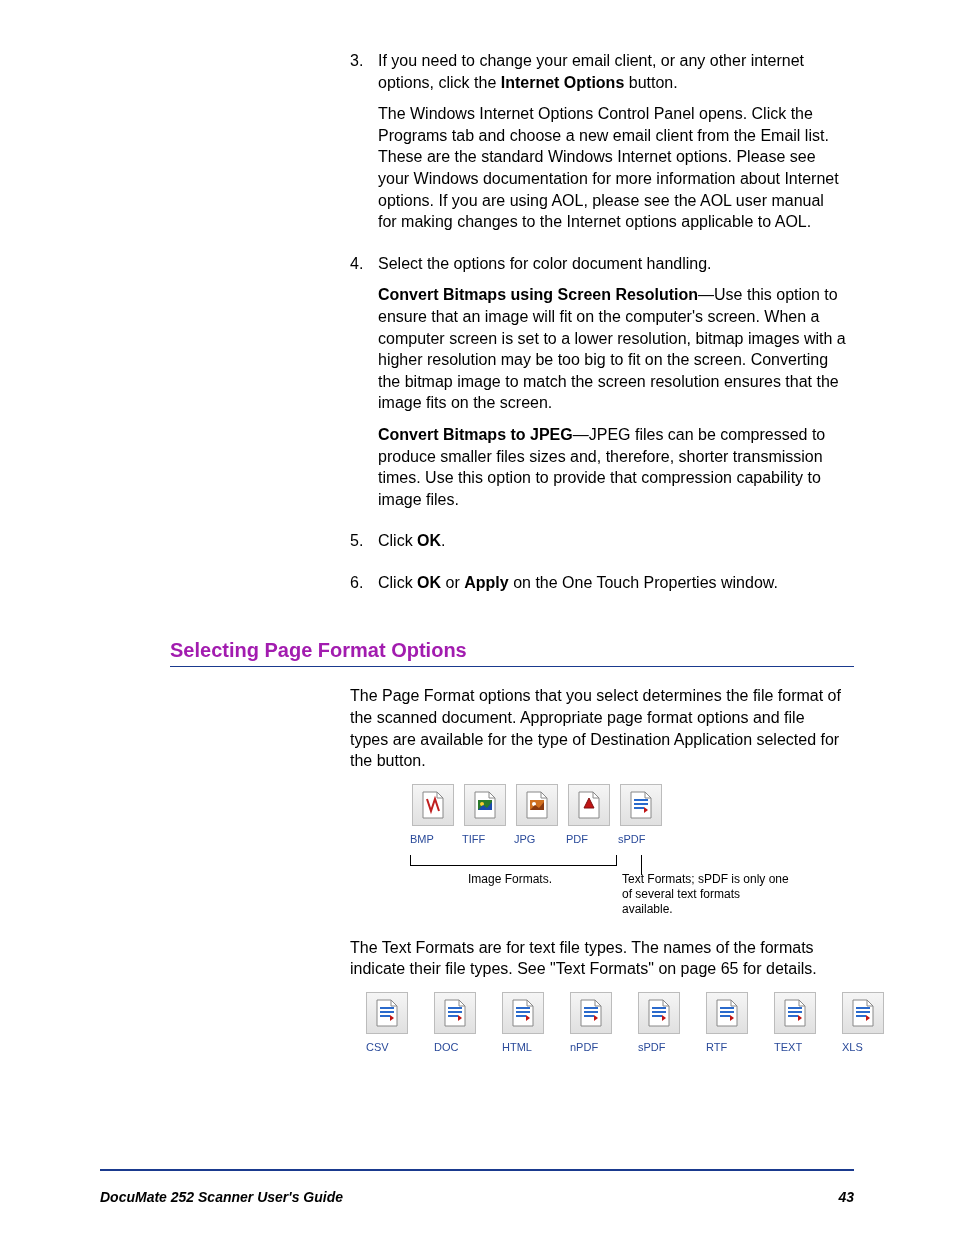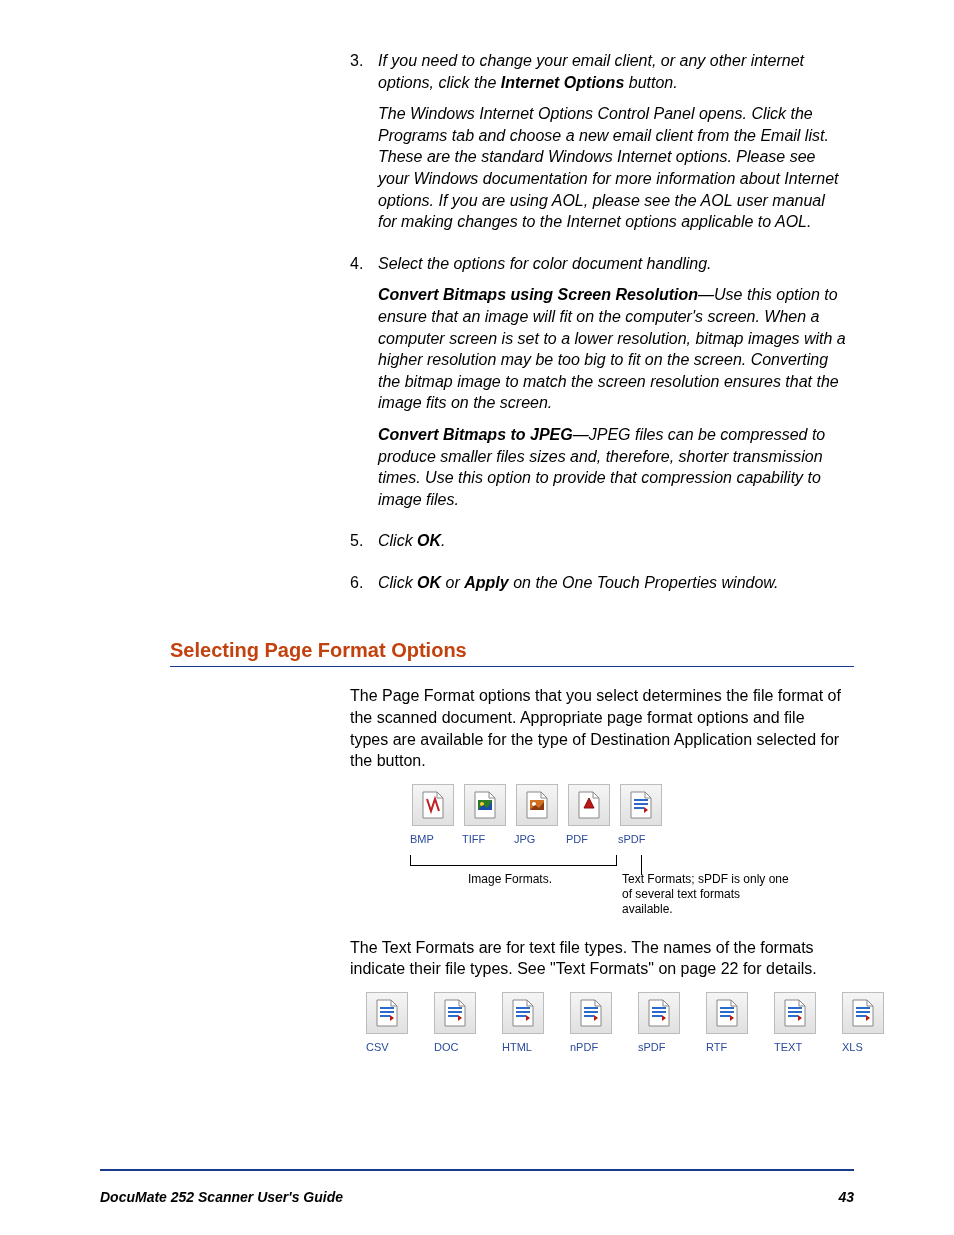--- a/index.html
+++ b/index.html
@@ -41,29 +41,28 @@
   }
   ol.main-list > li .num {
     width: 28px;
     flex-shrink: 0;
   }
   ol.main-list > li .body {
     flex: 1;
   }
   .body p {
     margin: 0 8px 10px 0;
-    font-style: italic;
   }
   .sub-para {
     margin: 0 0 10px 0;
   }
   .heading {
     font-size: 20px;
     font-weight: bold;
-    color: #c2410c;
+    color: #a21caf;
     border-bottom: 1px solid #1a3a8e;
     padding-bottom: 4px;
     margin: 26px 0 18px 70px;
   }
   .intro-block {
     margin-left: 250px;
     font-size: 16px;
     line-height: 1.35;
   }
   .intro-block p { margin: 0 11px 12px 0; }
@@ -267,21 +266,21 @@
       </div>
     <div class="bracket-row">
       <div class="bracket-left"></div>
       <div class="bracket-right"></div>
     </div>
     <div class="caption-row">
       <div class="caption-left">Image Formats.</div>
       <div class="caption-right">Text Formats; sPDF is only one of several text formats available.</div>
     </div>
 
-    <p>The Text Formats are for text file types. The names of the formats indicate their file types. See "Text Formats" on page 22 for details.</p>
+    <p>The Text Formats are for text file types. The names of the formats indicate their file types. See "Text Formats" on page 65 for details.</p>
 
     <div class="format-strip wide" id="text-formats-strip">
         <div class="fmt-cell wide">
           <div class="fmt-icon-box">
             <svg viewBox="0 0 28 28">
               <path d="M4 1h14l6 6v20H4z" fill="#fff" stroke="#888"></path>
               <path d="M18 1v6h6" fill="none" stroke="#888"></path>
               <rect x="7" y="8" width="14" height="2" fill="#2a6acc"></rect>
               <rect x="7" y="12" width="14" height="2" fill="#2a6acc"></rect>
               <rect x="7" y="16" width="10" height="2" fill="#2a6acc"></rect>

